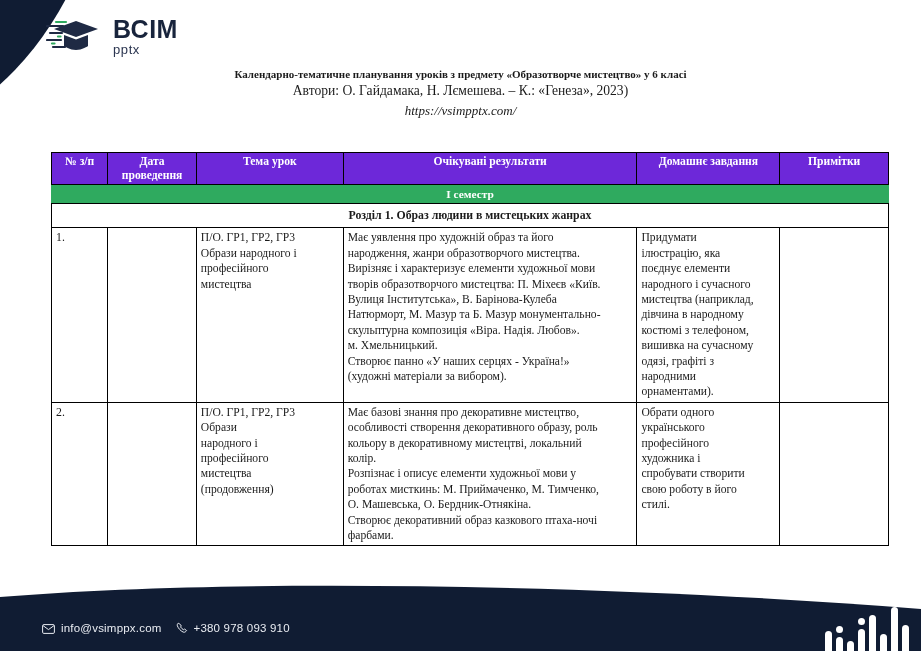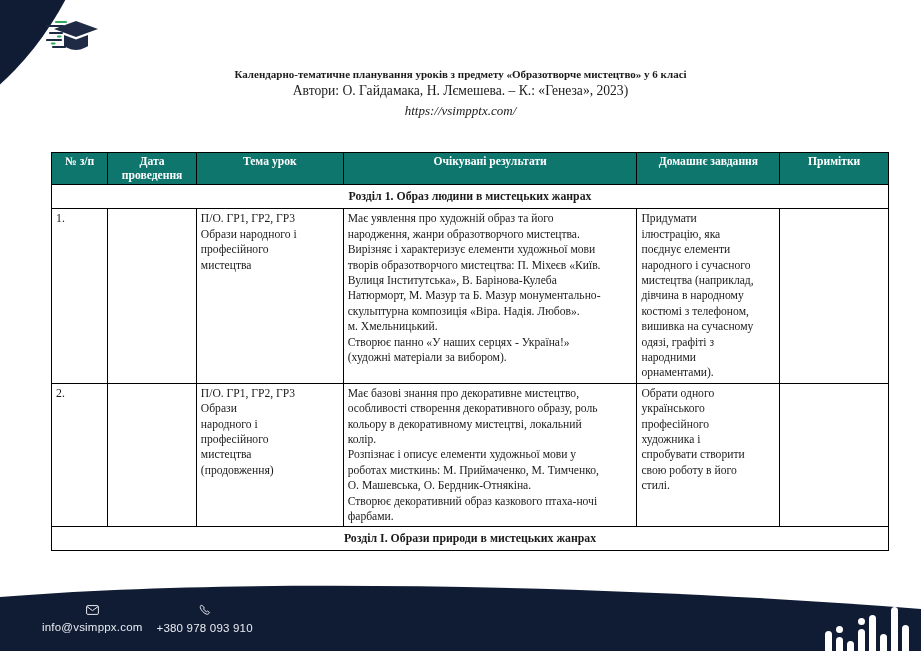--- a/index.html
+++ b/index.html
@@ -46,24 +46,23 @@
     display: flex;
     align-items: center;
     gap: 14px;
     color: #e9ecf2;
     font-family: "Liberation Sans", sans-serif;
     font-size: 11.5px;
     letter-spacing: .2px;
   }
   .footer-contacts .contact {
     display: flex;
-    align-items: center;
+    align-items: flex-end;
     gap: 6px;
     white-space: nowrap;
-    flex-direction: column;
   }
   .footer-contacts svg { display: block; }
 
   .equalizer {
     position: absolute;
     right: 12px;
     bottom: 0px;
     z-index: 3;
     display: flex;
     align-items: flex-end;
@@ -154,21 +153,21 @@
     table-layout: fixed;
     z-index: 4;
     background: #fff;
   }
   .ktp-table td, .ktp-table th {
     border: 1px solid #000;
     vertical-align: top;
     padding: 2px 4px;
   }
   thead th {
-    background: #0f766e;
+    background: #6d28d9;
     color: #ffffff;
     font-size: 11.6px;
     font-weight: 700;
     text-align: center;
     vertical-align: middle;
     padding: 5px 3px;
     line-height: 1.18;
     border-color: #161f36;
   }
   .row-semester td {
@@ -221,20 +220,24 @@
       <line x1="4" y1="17" x2="16" y2="17"></line>
       <line x1="1" y1="24" x2="15" y2="24"></line>
       <line x1="7" y1="31" x2="19" y2="31"></line>
     </g>
     <g stroke="#2faa5f" stroke-width="2.2" stroke-linecap="round">
       <line x1="10" y1="6" x2="20" y2="6"></line>
       <line x1="12" y1="20.5" x2="14.5" y2="20.5"></line>
       <line x1="6" y1="27.5" x2="8.5" y2="27.5"></line>
     </g>
   </svg>
+  <span class="logo-text">
+    <span class="lt-main">ВСІМ</span>
+    <span class="lt-sub">pptx</span>
+  </span>
 </div>
 
 <div class="title-block">
   <div class="title-line-1">Календарно-тематичне планування уроків з предмету «Образотворче мистецтво» у 6 класі</div>
   <div class="title-line-3">Автори: О. Гайдамака, Н. Лємешева. – К.: «Генеза», 2023)</div>
   <div class="title-url">https://vsimpptx.com/</div>
 </div>
 
 <table class="ktp-table">
   <colgroup>
@@ -249,20 +252,23 @@
     <tr>
       <th>№ з/п</th>
       <th>Дата проведення</th>
       <th>Тема урок</th>
       <th>Очікувані результати</th>
       <th>Домашнє завдання</th>
       <th>Примітки</th>
     </tr>
   </thead>
   <tbody>
+    <tr class="row-semester">
+      <td colspan="6">I семестр</td>
+    </tr>
     <tr class="row-section">
       <td colspan="6">Розділ 1. Образ людини в мистецьких жанрах</td>
     </tr>
 
     <tr>
       <td class="cell-num">1.</td>
       <td class="cell-text"></td>
       <td class="cell-text">
           <p>П/О. ГР1, ГР2, ГР3</p>
           <p>Образи народного і</p>
@@ -324,23 +330,20 @@
           <p>українського</p>
           <p>професійного</p>
           <p>художника і</p>
           <p>спробувати створити</p>
           <p>свою роботу в його</p>
           <p>стилі.</p>
         </td>
       <td class="cell-text"></td>
     </tr>
 
-    <tr class="row-section">
-      <td colspan="6">Розділ І. Образи природи в мистецьких жанрах</td>
-    </tr>
   </tbody>
 </table>
 
 <div class="footer-band">
   <svg width="921" height="68" viewBox="0 0 921 68" preserveAspectRatio="none">
     <path d="M0 14 C 240 -6, 620 2, 921 26 L921 68 L0 68 Z" fill="#101c33"></path>
   </svg>
 </div>
 
 <div class="footer-contacts">

